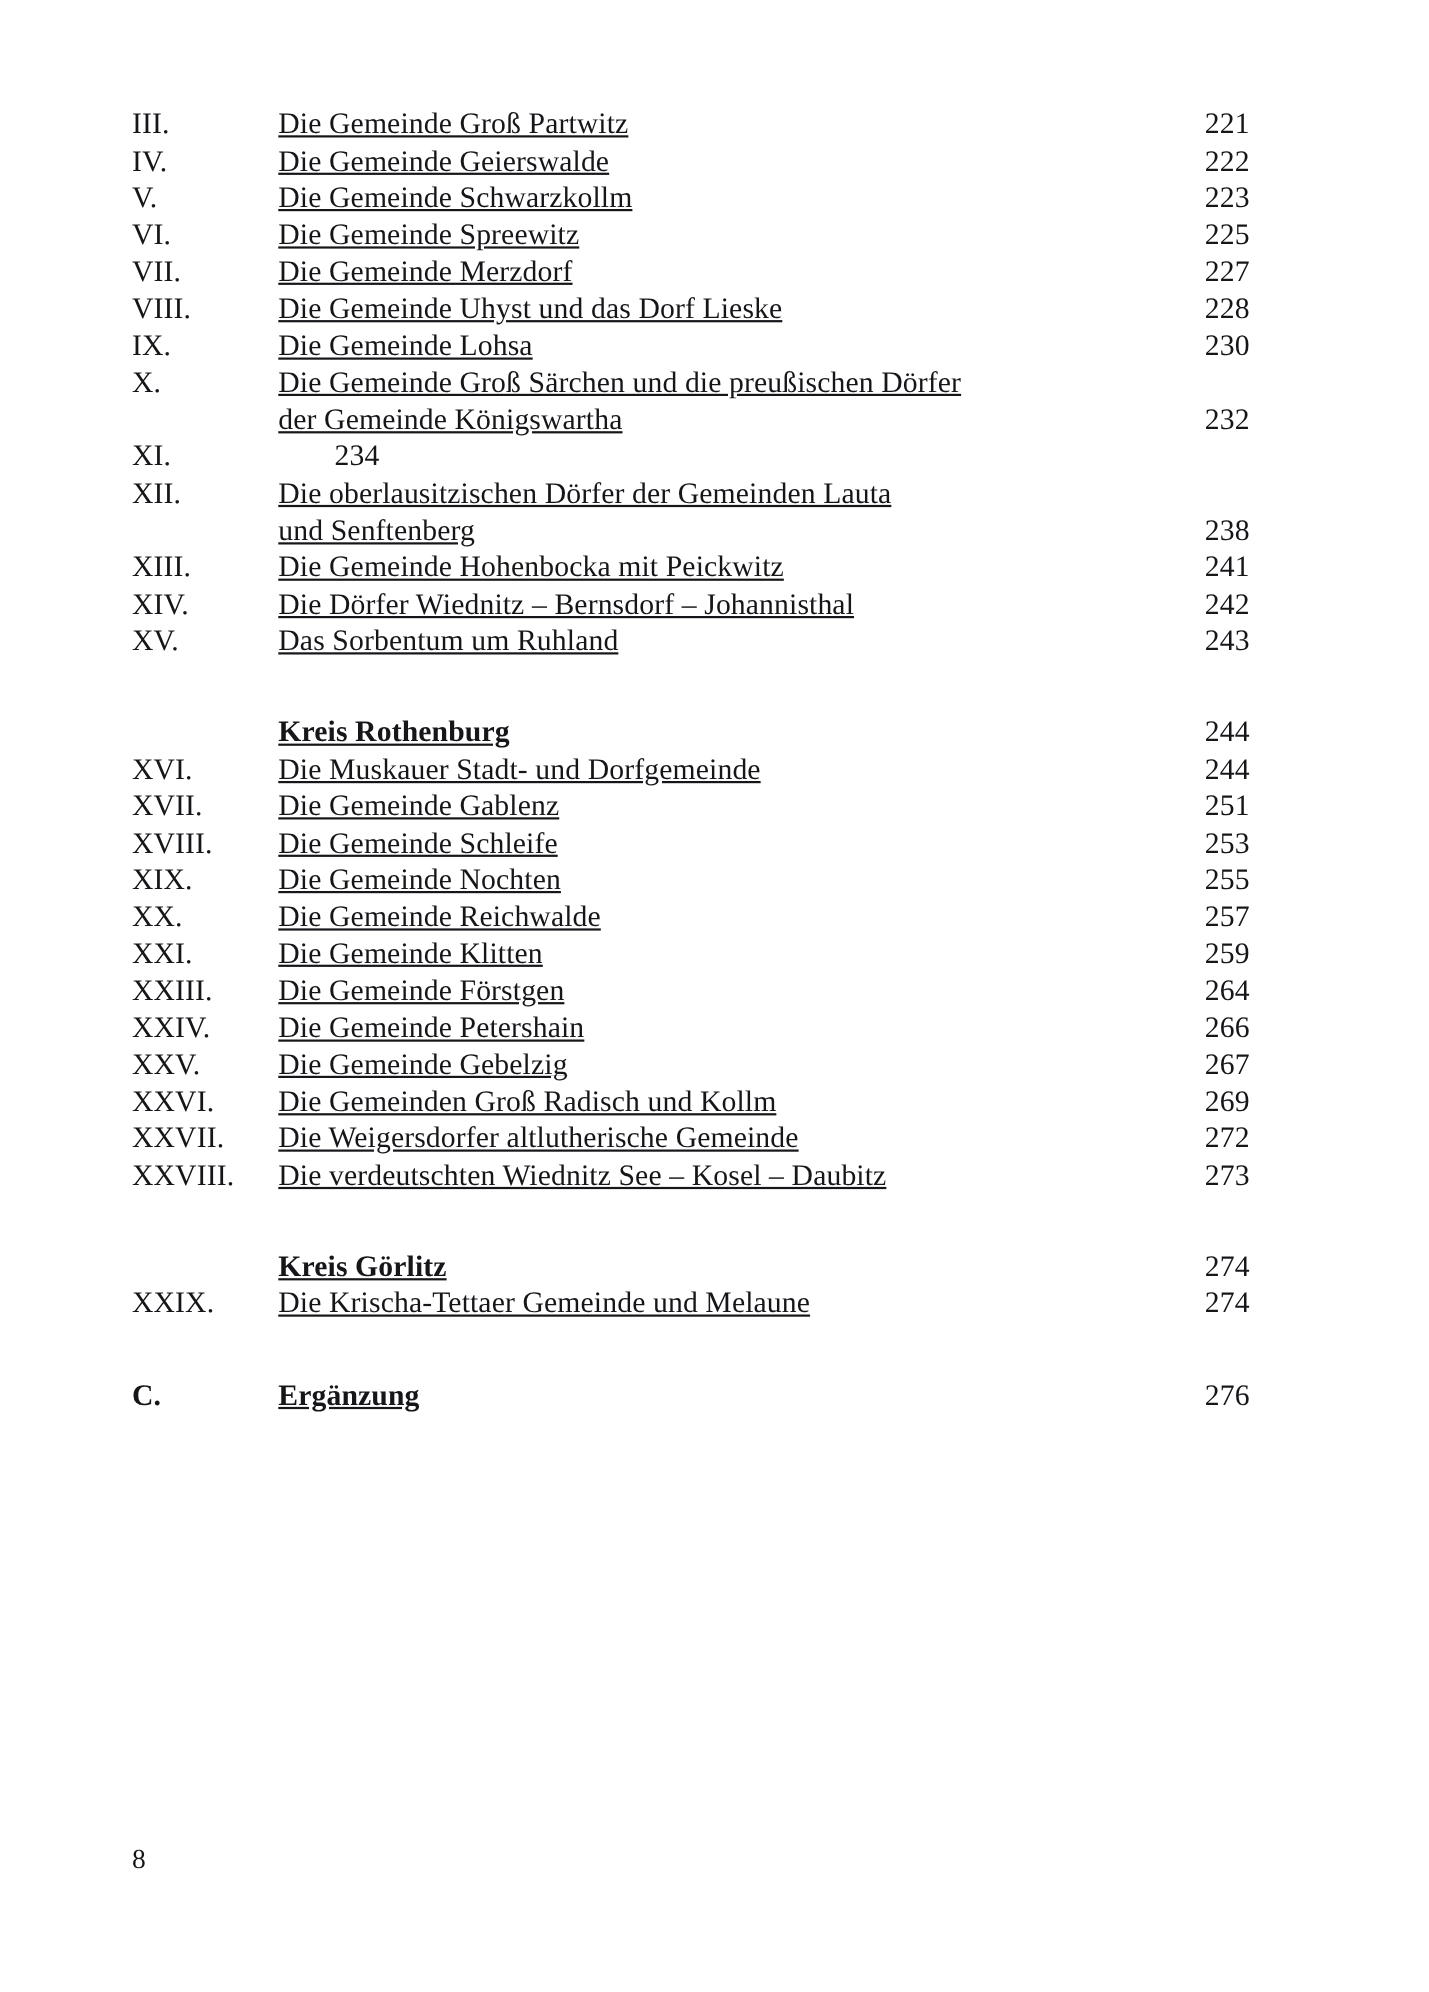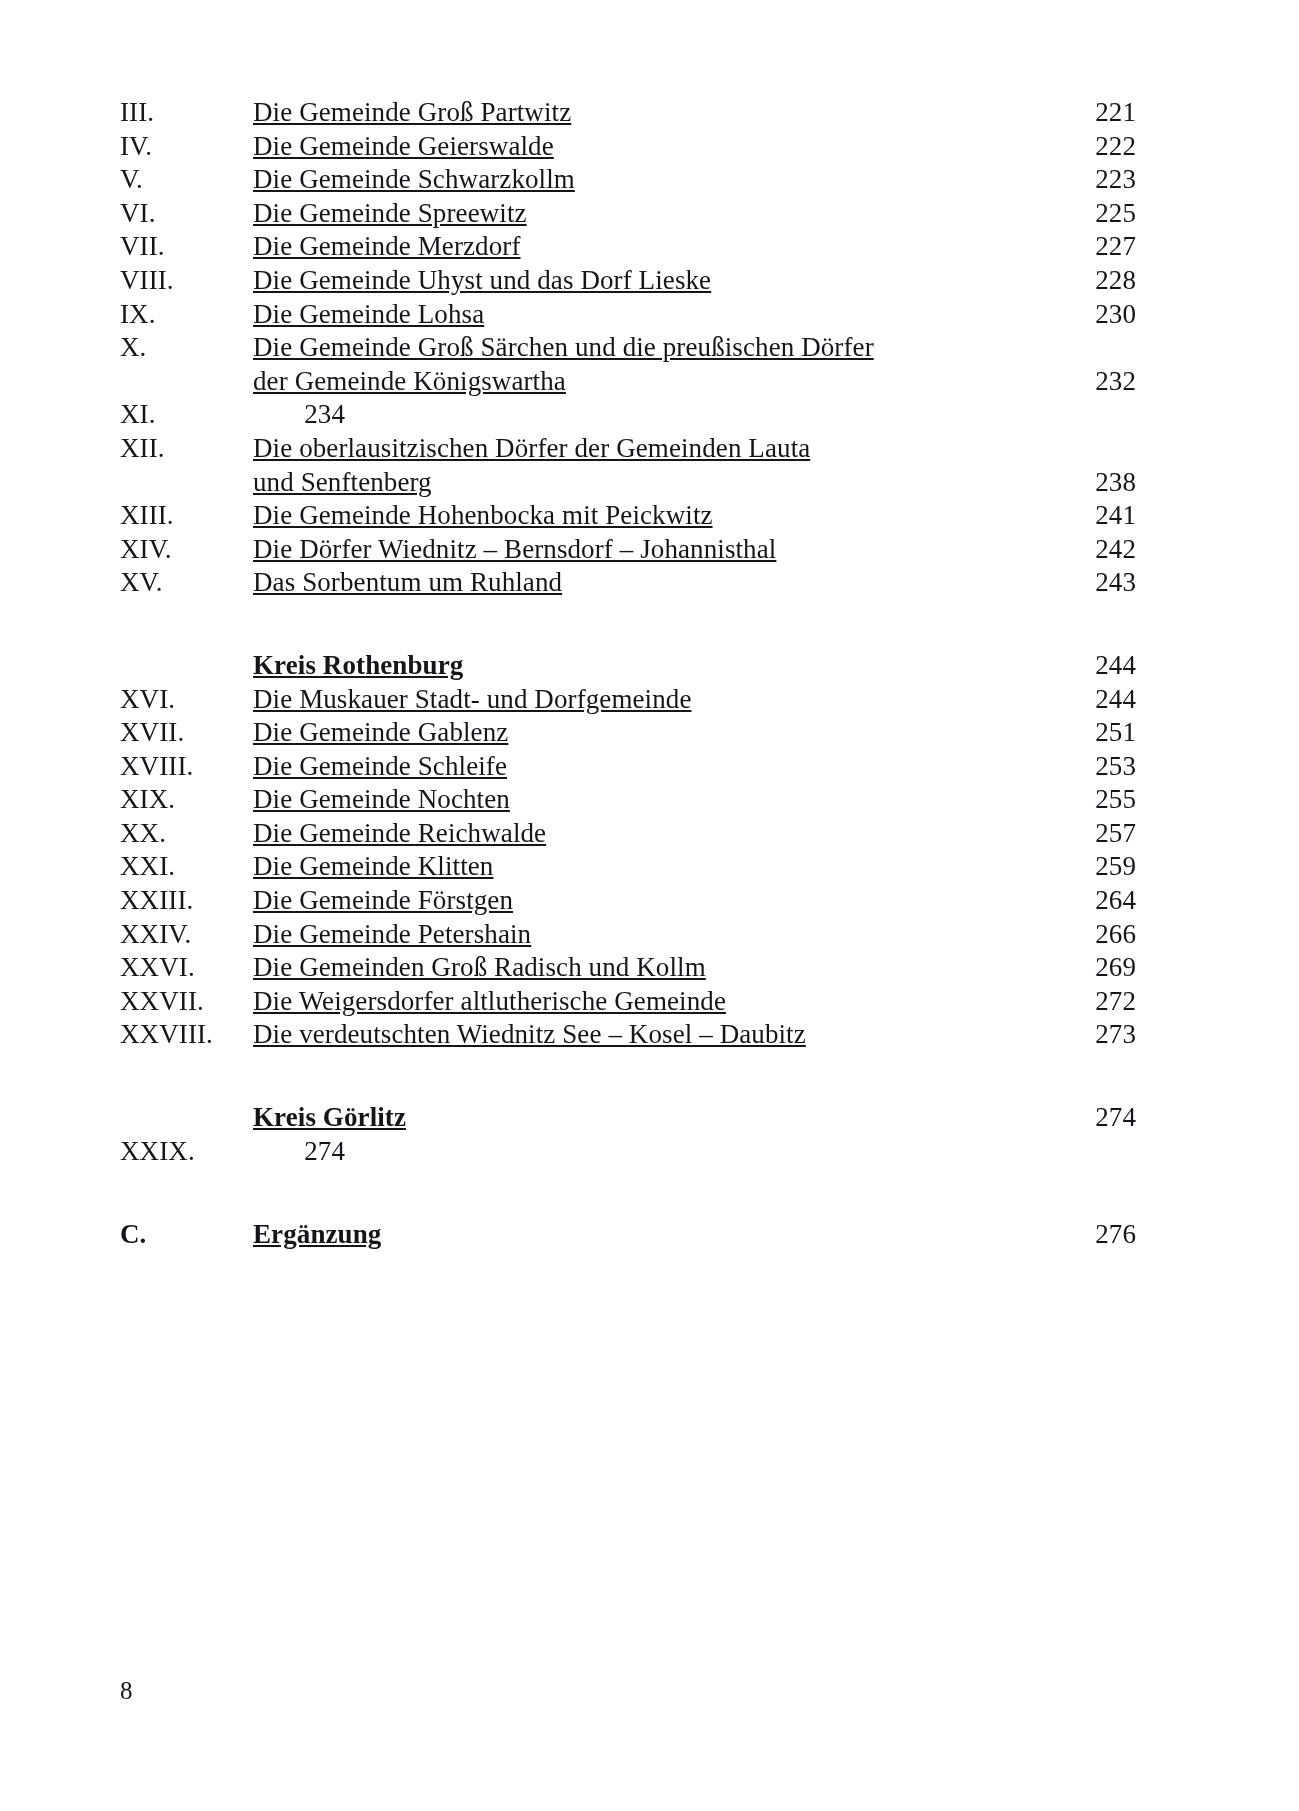--- a/index.html
+++ b/index.html
@@ -182,20 +182,25 @@
         <span class="num">XXIII.</span>
         <span class="title">Die Gemeinde Förstgen</span>
         <span class="pageno">264</span>
       </div>
       <div class="row">
         <span class="num">XXIV.</span>
         <span class="title">Die Gemeinde Petershain</span>
         <span class="pageno">266</span>
       </div>
       <div class="row">
+        <span class="num">XXV.</span>
+        <span class="title">Die Gemeinde Gebelzig</span>
+        <span class="pageno">267</span>
+      </div>
+      <div class="row">
         <span class="num">XXVI.</span>
         <span class="title">Die Gemeinden Groß Radisch und Kollm</span>
         <span class="pageno">269</span>
       </div>
       <div class="row">
         <span class="num">XXVII.</span>
         <span class="title">Die Weigersdorfer altlutherische Gemeinde</span>
         <span class="pageno">272</span>
       </div>
       <div class="row">
@@ -204,20 +209,21 @@
         <span class="pageno">273</span>
       </div>
       <div class="spacer-lg"></div>
       <div class="row bold cont">
         <span class="num"></span>
         <span class="title">Kreis Görlitz</span>
         <span class="pageno">274</span>
       </div>
       <div class="row">
         <span class="num">XXIX.</span>
+        <span class="title">Die Krischa-Tettaer Gemeinde und Melaune</span>
         <span class="pageno">274</span>
       </div>
       <div class="spacer-sect"></div>
       <div class="row bold">
         <span class="num">C.</span>
         <span class="title">Ergänzung</span>
         <span class="pageno">276</span>
       </div>
     </div>
 

